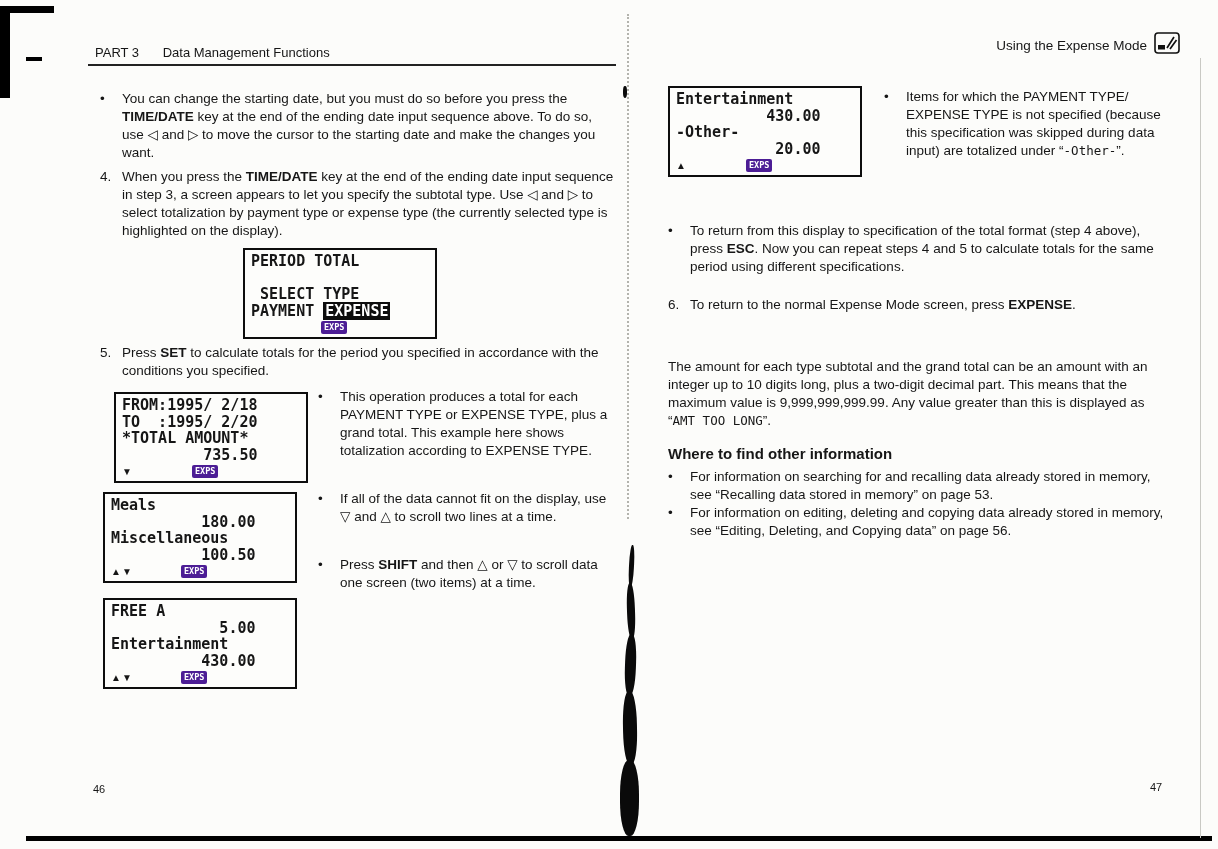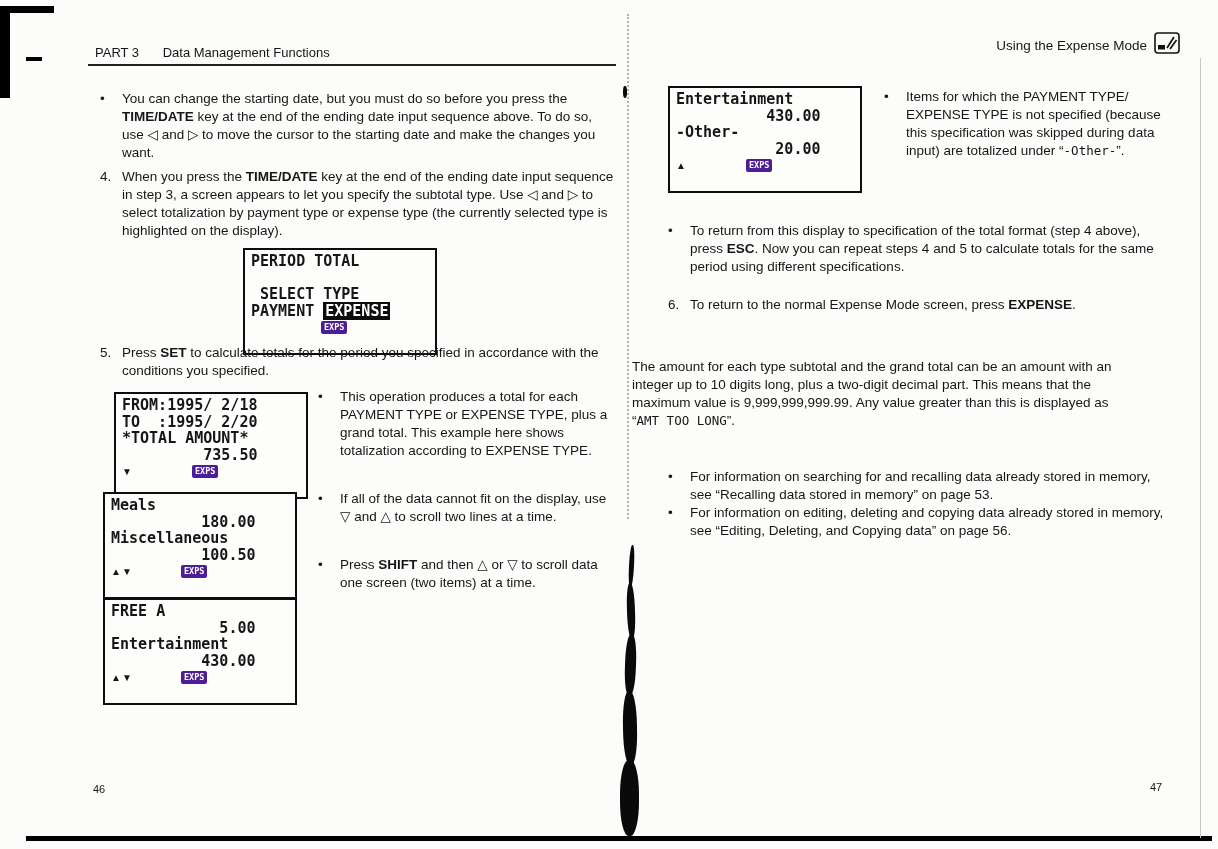--- a/index.html
+++ b/index.html
@@ -18,21 +18,21 @@
   .inv { background:#0d0d0d; color:#fff; padding:0 2px; }
   .h2 { font-weight:700; font-size:15px; }
   .pagenum { font-size:11px; }
 
   .header-left { left:95px; top:44px; font-size:13px; }
   .header-left .part { margin-right:20px; }
   .rule { left:88px; top:64px; width:528px; height:2px; background:#222; }
   .margin-dash { left:26px; top:57px; width:16px; height:4px; background:#000; }
   .header-right { left:860px; top:32px; width:320px; display:flex; justify-content:flex-end; align-items:center; gap:7px; }
 
-  .lcd { position:absolute; width:194px; border:2.5px solid #0d0d0d; background:#fdfdfb; padding:3px 6px 18px; }
+  .lcd { position:absolute; width:194px; border:2.5px solid #0d0d0d; background:#fdfdfb; padding:3px 6px 2px; }
   .lcd-line { font-family:"DejaVu Sans Mono", monospace; font-weight:700; font-size:15px; line-height:16.5px; white-space:pre; }
   .lcd-bottom { position:relative; display:flex; align-items:center; height:15px; margin-top:1px; }
   .lcd-arrows { font-size:10px; letter-spacing:1px; line-height:1; }
   .exps { position:absolute; left:70px; top:1px; font-family:"DejaVu Sans Mono", monospace; font-size:8.5px; font-weight:700; background:#4c1d95; color:#fff; padding:1px 3px; border-radius:2px; }
 
   
   .corner-v { left:0; top:6px; width:10px; height:92px; background:#000; }
   .corner-h { left:0; top:6px; width:54px; height:7px; background:#000; }
   .bottom-line { left:26px; top:836px; width:1186px; height:5px; background:#000; }
   .right-edge { left:1200px; top:58px; width:1px; height:780px; background:#c9c9c4; }
@@ -176,22 +176,23 @@
     <span class="marker">•</span>
     <div class="btext"><span>To return from this display to specification of the total format (step 4 above), press </span><span class="b">ESC</span><span>. Now you can repeat steps 4 and 5 to calculate totals for the same period using different specifications.</span></div>
   </div>
 
   <div class="abs row" style="left:668px; top:296px; width:500px;">
     <span class="marker">6.</span>
     <div class="btext"><span>To return to the normal Expense Mode screen, press </span><span class="b">EXPENSE</span><span>.</span></div>
   </div>
 
 
-  <div class="abs" style="left:632px; top:358px; width:500px;"><span>The amount for each type subtotal and the grand total can be an amount with an integer up to 10 digits long, plus a two-digit decimal part. This means that the maximum value is 9,999,999,999.99. Any value greater than this is displayed as “</span><span class="mono">AMT TOO LONG</span><span>”.</span></div>
-
+  <div class="abs" style="left:668px; top:358px; width:500px;"><span>The amount for each type subtotal and the grand total can be an amount with an integer up to 10 digits long, plus a two-digit decimal part. This means that the maximum value is 9,999,999,999.99. Any value greater than this is displayed as “</span><span class="mono">AMT TOO LONG</span><span>”.</span></div>
+
+  <div class="abs h2" style="left:668px; top:444px;">Where to find other information</div>
 
   <div class="abs row" style="left:668px; top:468px; width:500px;">
     <span class="marker">•</span>
     <div class="btext"><span>For information on searching for and recalling data already stored in memory, see “Recalling data stored in memory” on page 53.</span></div>
   </div>
 
   <div class="abs row" style="left:668px; top:504px; width:500px;">
     <span class="marker">•</span>
     <div class="btext"><span>For information on editing, deleting and copying data already stored in memory, see “Editing, Deleting, and Copying data” on page 56.</span></div>
   </div>

